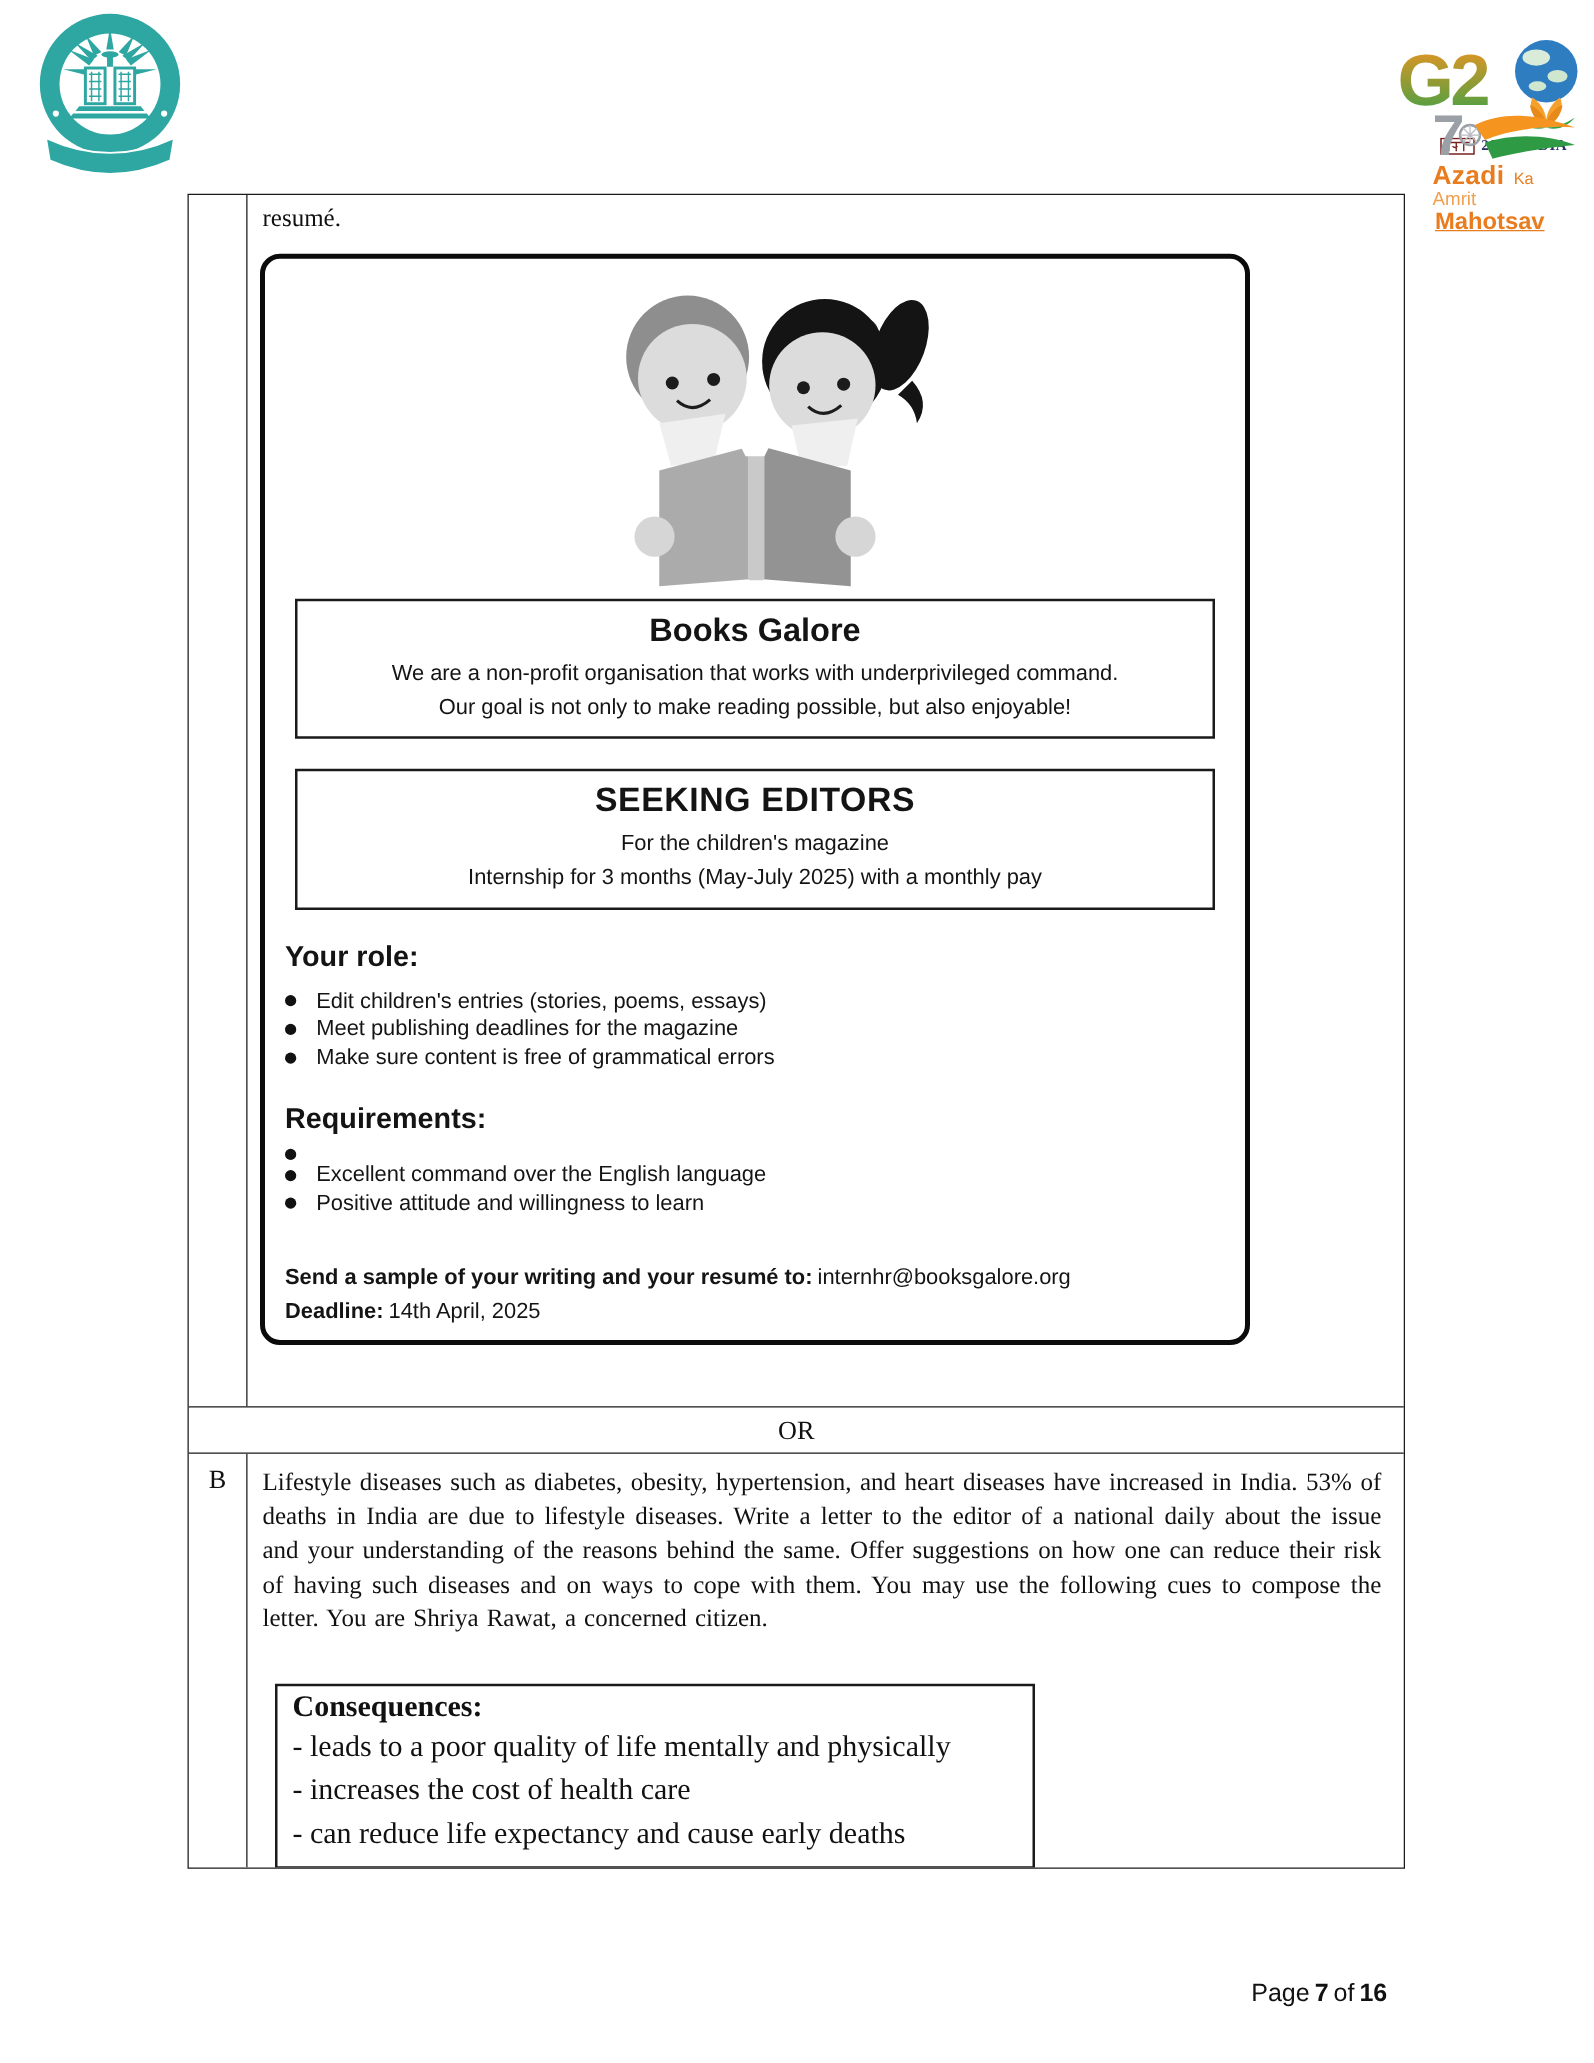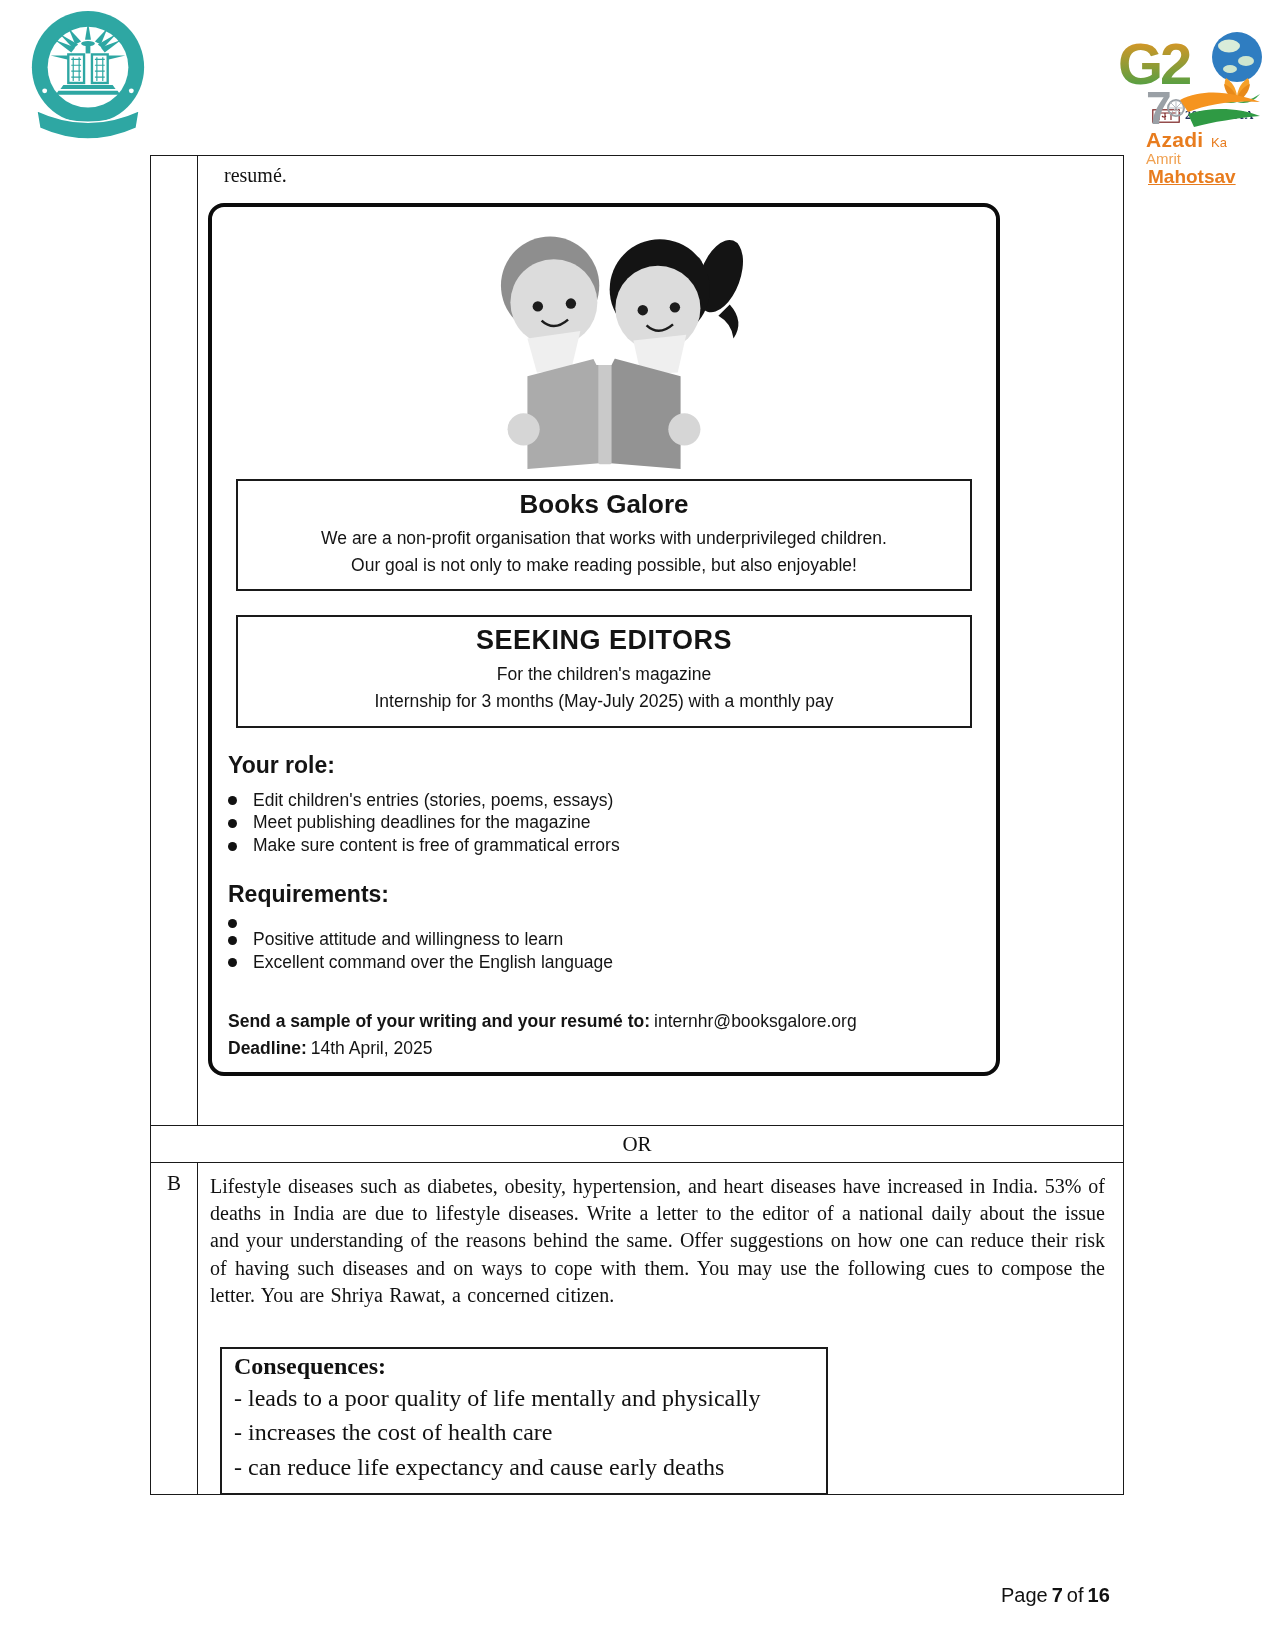--- a/index.html
+++ b/index.html
@@ -27,21 +27,21 @@
               border:1.6px solid #1a1a1a;background:#fff;}
   .row-a{display:flex;height:969px;border-bottom:1.6px solid #1a1a1a;}
   .row-or{height:36px;border-bottom:1.6px solid #1a1a1a;display:flex;
           align-items:center;justify-content:center;font-size:21px;}
   .row-b{display:flex;height:331px;overflow:hidden;}
   .label-cell{flex:0 0 46px;width:46px;border-right:1.6px solid #1a1a1a;
               display:flex;justify-content:center;align-items:flex-start;
               padding-top:8px;font-size:21px;}
   .content-cell{flex:1;min-width:0;padding:6px 12px 0 10px;}
 
-  .intro{margin:2px 0 0 16px;font-size:20px;}
+  .intro{margin:2px 0 0 2px;font-size:20px;}
 
   
   .poster{margin-top:16px;width:784px;border:4px solid #0b0b0b;border-radius:16px;
           background:#fff;font-family:"Liberation Sans",sans-serif;color:#141414;
           padding-bottom:10px;}
   .illustration{display:block;margin:16px auto 4px;}
   .inner-box{margin:0 24px;border:2px solid #1a1a1a;text-align:center;
              padding:8px 6px 12px;}
   .org-box{margin-top:6px;}
   .vacancy-box{margin-top:24px;}
@@ -197,21 +197,21 @@
               <path d="M246,162 L172,142 L172,254 L246,260 Z" fill="#939393"></path>
               <rect x="159" y="142" width="14" height="113" rx="2" fill="#c9c9c9"></rect>
               <path d="M150,136 L180,136 L173,150 L157,150 Z" fill="#ffffff"></path>
             </g>
             <circle cx="80" cy="218" r="17" fill="#d6d6d6"></circle>
             <circle cx="250" cy="218" r="17" fill="#d6d6d6"></circle>
           </svg>
 
           <div class="inner-box org-box">
             <div class="box-title">Books Galore</div>
-            <div class="box-line">We are a non-profit organisation that works with underprivileged children.</div>
+            <div class="box-line">We are a non-profit organisation that works with underprivileged command.</div>
             <div class="box-line">Our goal is not only to make reading possible, but also enjoyable!</div>
           </div>
 
           <div class="inner-box vacancy-box">
             <div class="box-title">SEEKING EDITORS</div>
             <div class="box-line">For the children's magazine</div>
             <div class="box-line">Internship for 3 months (May-July 2025) with a monthly pay</div>
           </div>
 
           <div class="section">
@@ -233,25 +233,25 @@
           </div>
 
           <div class="section">
             <h3>Requirements:</h3>
             <ul>
               <li>
                   <span class="dot"></span>
                 </li>
               <li>
                   <span class="dot"></span>
+                  <span>Excellent command over the English language</span>
+                </li>
+              <li>
+                  <span class="dot"></span>
                   <span>Positive attitude and willingness to learn</span>
-                </li>
-              <li>
-                  <span class="dot"></span>
-                  <span>Excellent command over the English language</span>
                 </li>
             </ul>
           </div>
 
           <div class="contact">
             <div>
               <b>Send a sample of your writing and your resumé to:</b><span>internhr@booksgalore.org</span>
             </div>
             <div>
               <b>Deadline:</b><span>14th April, 2025</span>

